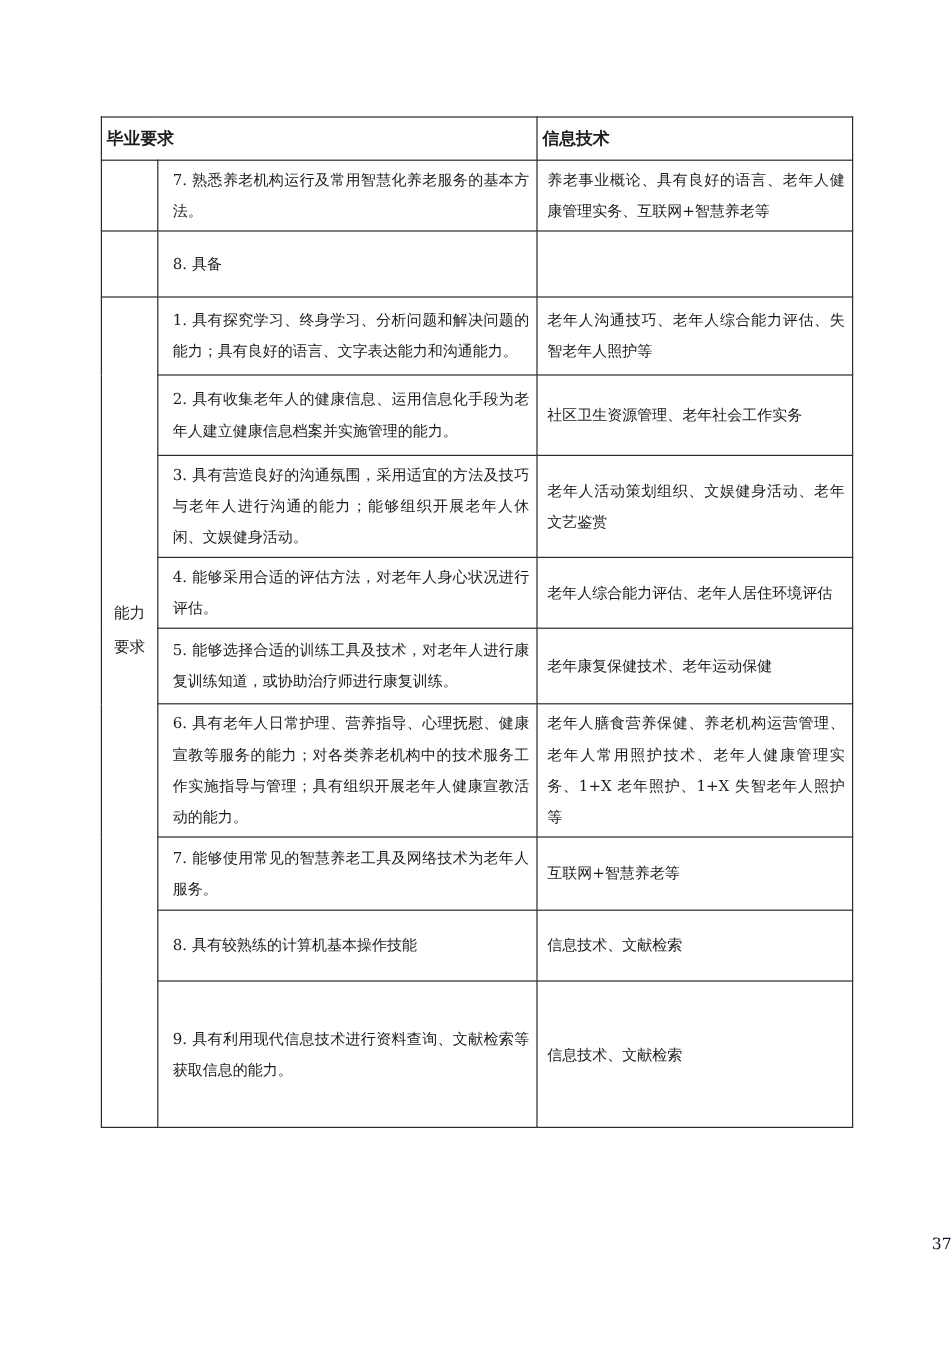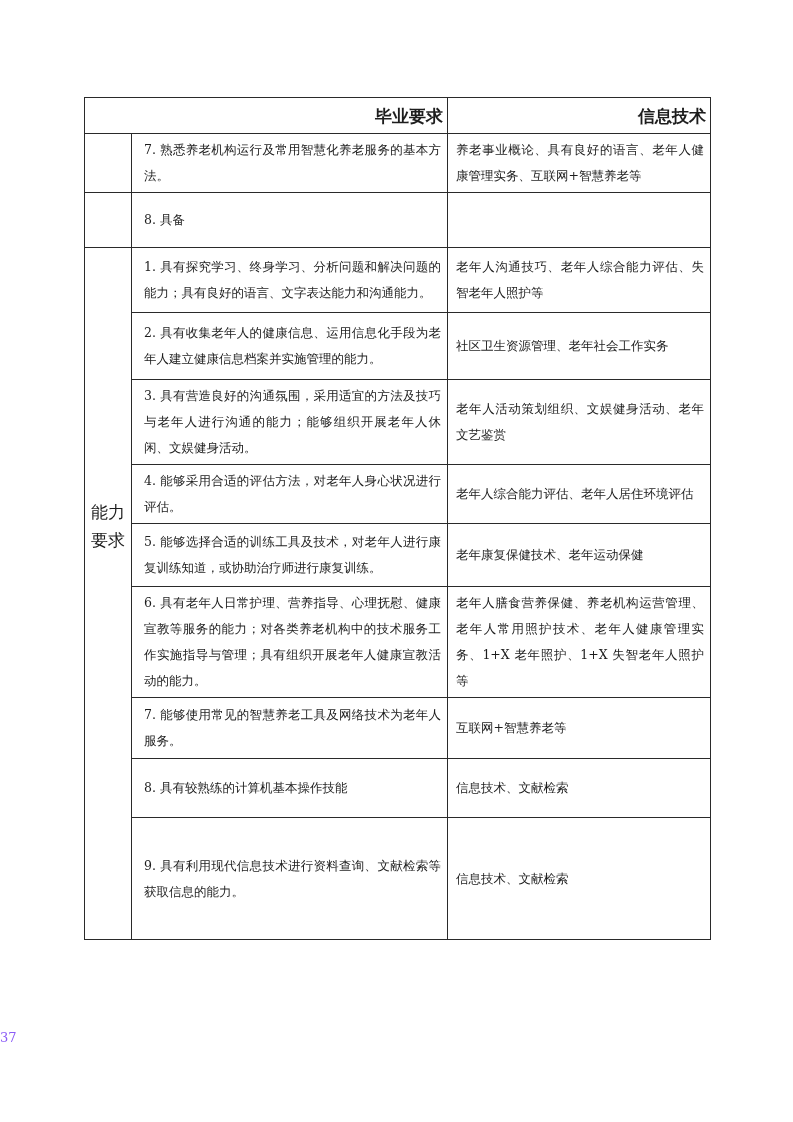--- a/index.html
+++ b/index.html
@@ -28,53 +28,53 @@
     border: 1px solid #2a2a2a;
     font-size: 12.5px;
     line-height: 26px;
     vertical-align: middle;
     padding: 3px 6px;
     word-break: break-all;
     overflow: hidden;
   }
   .req-table td.hdr {
     font-weight: bold;
-    font-size: 17px;
-    text-align: right;
+    font-size: 14px;
+    text-align: left;
     padding: 2px 4px;
   }
   .req-table td.req {
     text-align: justify;
     padding: 3px 6px 3px 12px;
   }
   .req-table td.path {
     text-align: justify;
     padding: 3px 6px 3px 8px;
   }
   .req-table td.sec {
     vertical-align: top;
     padding: 250px 2px 2px 2px;
     text-align: center;
   }
   .sec-inner {
     width: 2em;
     margin: 0 auto;
-    font-size: 17px;
+    font-size: 13px;
     line-height: 28px;
     text-align: right;
     word-break: break-all;
   }
   .page-number {
     position: absolute;
     top: 1030px;
     left: 0;
     width: 100%;
-    text-align: left;
+    text-align: right;
     font-size: 13px;
-    color: #8b5cf6;
+    color: #0f172a;
   }
 </style>
 </head>
 <body>
 
 <div class="page">
 
   <table class="req-table">
     <colgroup>
       <col style="width:47px">

